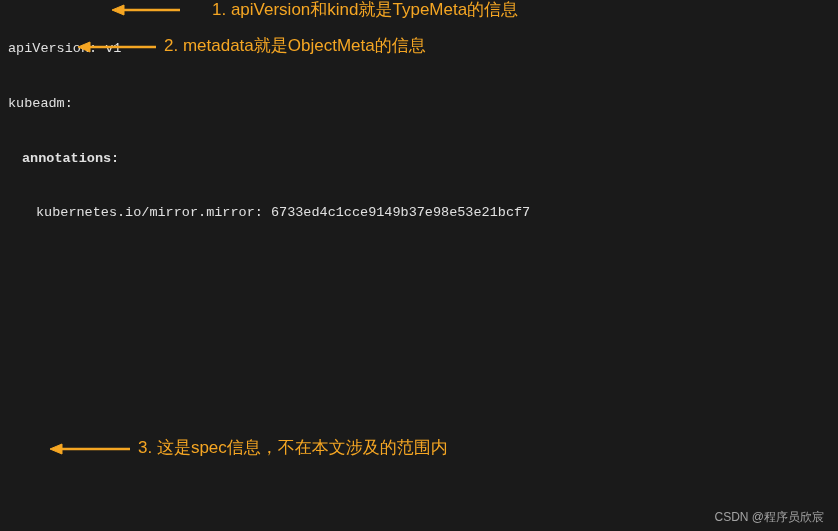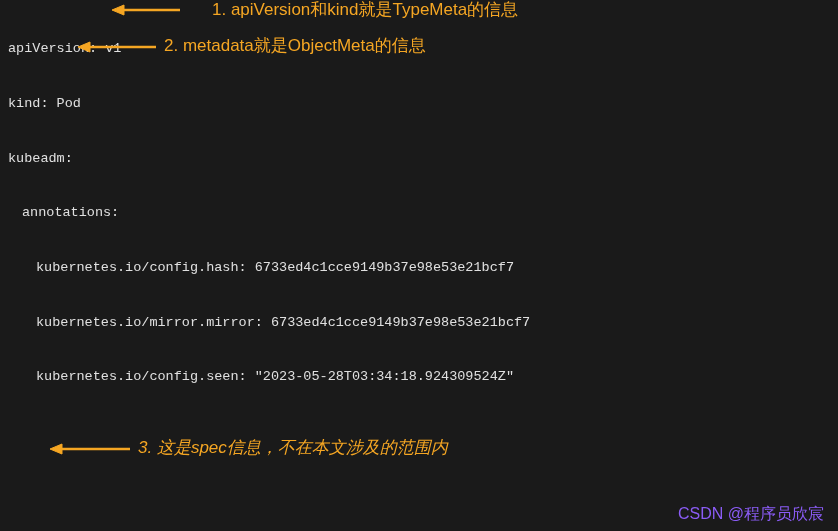--- a/index.html
+++ b/index.html
@@ -27,38 +27,35 @@
     }
     .arrow {
       position: absolute;
       stroke: #f5a623;
       fill: #f5a623;
     }
     .watermark {
       position: absolute;
       bottom: 6px;
       right: 14px;
-      color: #8b5cf6;
+      color: #a3a3a3;
       font-family: "PingFang SC","Helvetica Neue",sans-serif;
-      font-size: 16px;
+      font-size: 12px;
     }
-    .ind1 { padding-left: 14px; }
+    .ind1 { padding-left: 14px; font-weight: bold; }
     .ind2 { padding-left: 28px; }
   </style>
 </head>
 <body>
 
 <div class="code">
   <div class="line"><span>apiVersion: v1</span></div>
-  <div class="line"><span>kind: Pod</span></div>
   <div class="line"><span>kubeadm:</span></div>
   <div class="line ind1"><span>annotations:</span></div>
-  <div class="line ind2"><span>kubernetes.io/config.hash: 6733ed4c1cce9149b37e98e53e21bcf7</span></div>
   <div class="line ind2"><span>kubernetes.io/mirror.mirror: 6733ed4c1cce9149b37e98e53e21bcf7</span></div>
-  <div class="line ind2"><span>kubernetes.io/config.seen: "2023-05-28T03:34:18.924309524Z"</span></div>
   
   
   
   
   
   
   
   
   
   
@@ -85,15 +82,15 @@
 <svg class="arrow" style="left:78px; top:40px;" width="78" height="14">
   <line x1="78" y1="7" x2="10" y2="7" stroke-width="2.5"></line>
   <polygon points="0,7 12,2 12,12"></polygon>
 </svg>
 <div class="anno" style="left:164px; top:35px;">2. metadata就是ObjectMeta的信息</div>
 
 <svg class="arrow" style="left:50px; top:442px;" width="80" height="14">
   <line x1="80" y1="7" x2="10" y2="7" stroke-width="2.5"></line>
   <polygon points="0,7 12,2 12,12"></polygon>
 </svg>
-<div class="anno" style="left:138px; top:437px;font-style:italic;">3. 这是spec信息，不在本文涉及的范围内</div>
+<div class="anno" style="left:138px; top:437px;">3. 这是spec信息，不在本文涉及的范围内</div>
 
 <div class="watermark">CSDN @程序员欣宸</div>
 
 </body></html>

